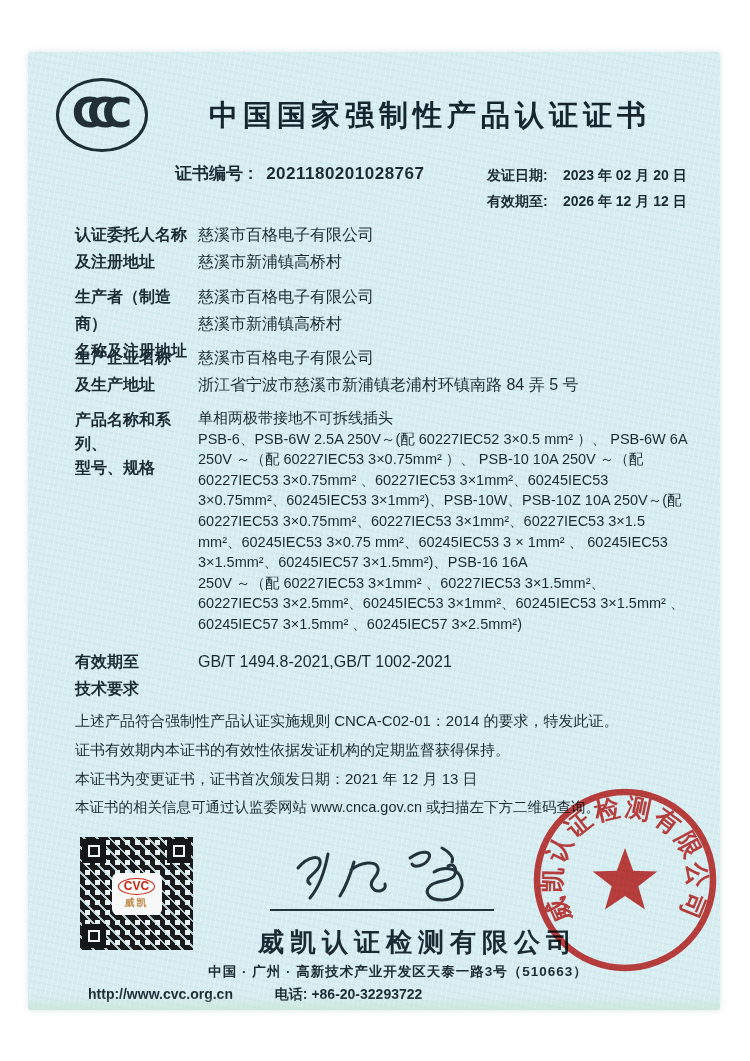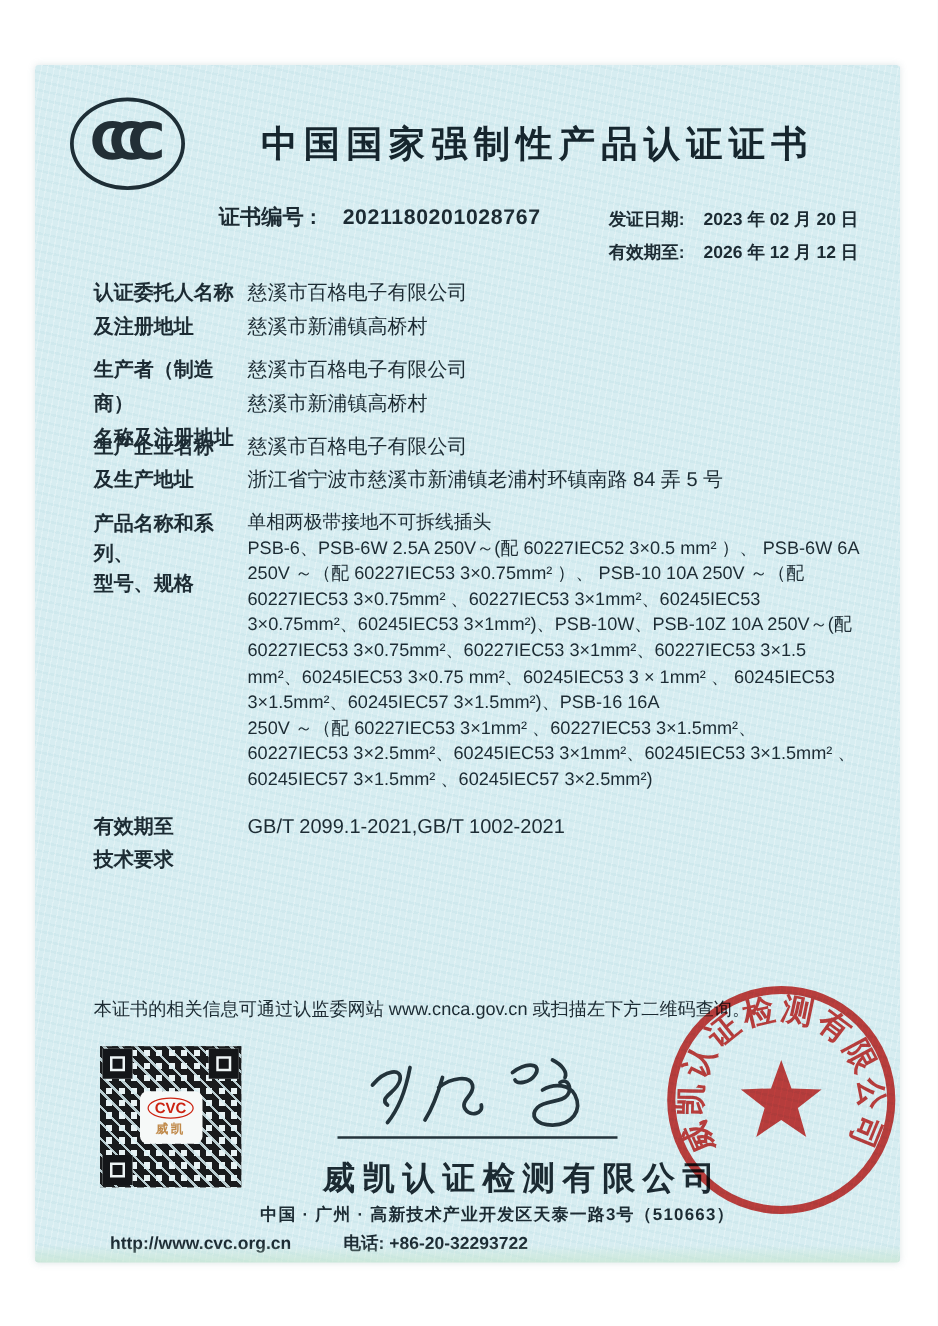--- a/index.html
+++ b/index.html
@@ -23,21 +23,21 @@
   .ccc-logo { position:absolute; left:28px; top:26px; width:92px; height:74px;
     border:3.4px solid #1e2e36; border-radius:50%; display:flex; align-items:center; justify-content:center; }
   .ccc-text { font-family:"DejaVu Sans",sans-serif; font-weight:900; font-size:41px; color:#222f36;
     letter-spacing:-15px; padding-right:15px; line-height:1; transform:translateY(-2px); }
 
   .title { position:absolute; left:138px; right:26px; top:44px; text-align:center;
     font-size:29px; font-weight:bold; letter-spacing:5px; color:#16262e; white-space:nowrap; }
 
   .cert-row { position:absolute; left:147px; top:110px; font-size:17px; white-space:nowrap; }
   .cert-row .lbl { font-weight:bold; }
-  .cert-row .val { margin-left:16px; font-weight:600; letter-spacing:0.5px; }
+  .cert-row .val { margin-left:8px; font-weight:600; letter-spacing:0.5px; }
 
   .dates { position:absolute; left:459px; top:110px; font-size:14px; line-height:26px; white-space:nowrap; }
   .dates .dlabel { display:inline-block; width:72px; font-weight:600; }
   .dates .dval { font-weight:600; }
 
   .frow { position:absolute; left:47px; right:20px; display:flex; }
   .flabel { width:123px; flex:none; font-weight:bold; font-size:16px; line-height:27px; }
   .fvalue { font-size:16px; line-height:27px; white-space:nowrap; }
   .fvalue.small { font-size:14.5px; line-height:20.6px; }
   .fvalue .first-line { font-size:15px; }
@@ -158,24 +158,29 @@
         <div>60245IEC57 3×1.5mm² 、60245IEC57 3×2.5mm²)</div>
       </div>
     </div>
 
     <div class="frow" style="top:596px;">
       <div class="flabel">
         <div>有效期至</div>
         <div>技术要求</div>
       </div>
       <div class="fvalue">
-        <div>GB/T 2099.1-2021,GB/T 1002-2021</div>
-      </div>
-    </div>
-
+        <div>GB/T 1494.8-2021,GB/T 1002-2021</div>
+      </div>
+    </div>
+
+    <div class="statements">
+      <div>上述产品符合强制性产品认证实施规则 CNCA-C02-01：2014 的要求，特发此证。</div>
+      <div>证书有效期内本证书的有效性依据发证机构的定期监督获得保持。</div>
+      <div>本证书为变更证书，证书首次颁发日期：2021 年 12 月 13 日</div>
+    </div>
 
     <div class="note">本证书的相关信息可通过认监委网站 www.cnca.gov.cn 或扫描左下方二维码查询。</div>
 
     <div class="qr">
       <div class="finder tl"></div>
       <div class="finder tr"></div>
       <div class="finder bl"></div>
       <div class="qr-label">
         <span class="qr-cvc">CVC</span>
         <span class="qr-cn">威凯</span>

